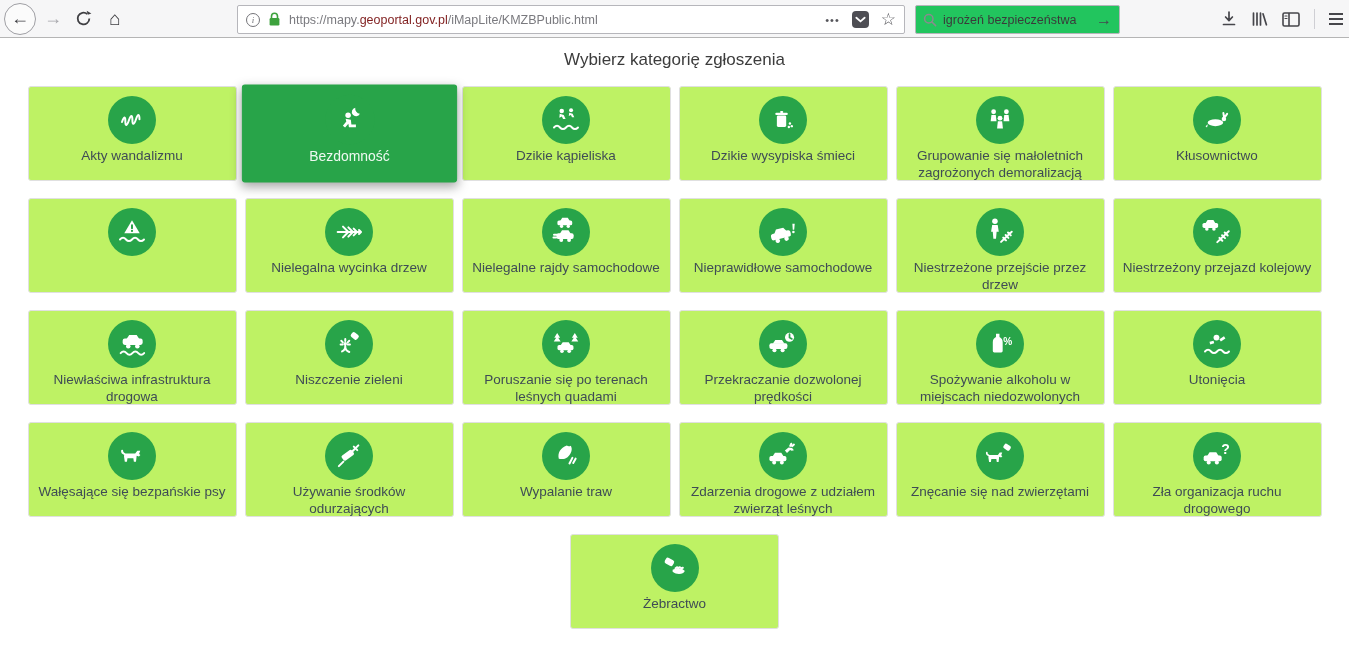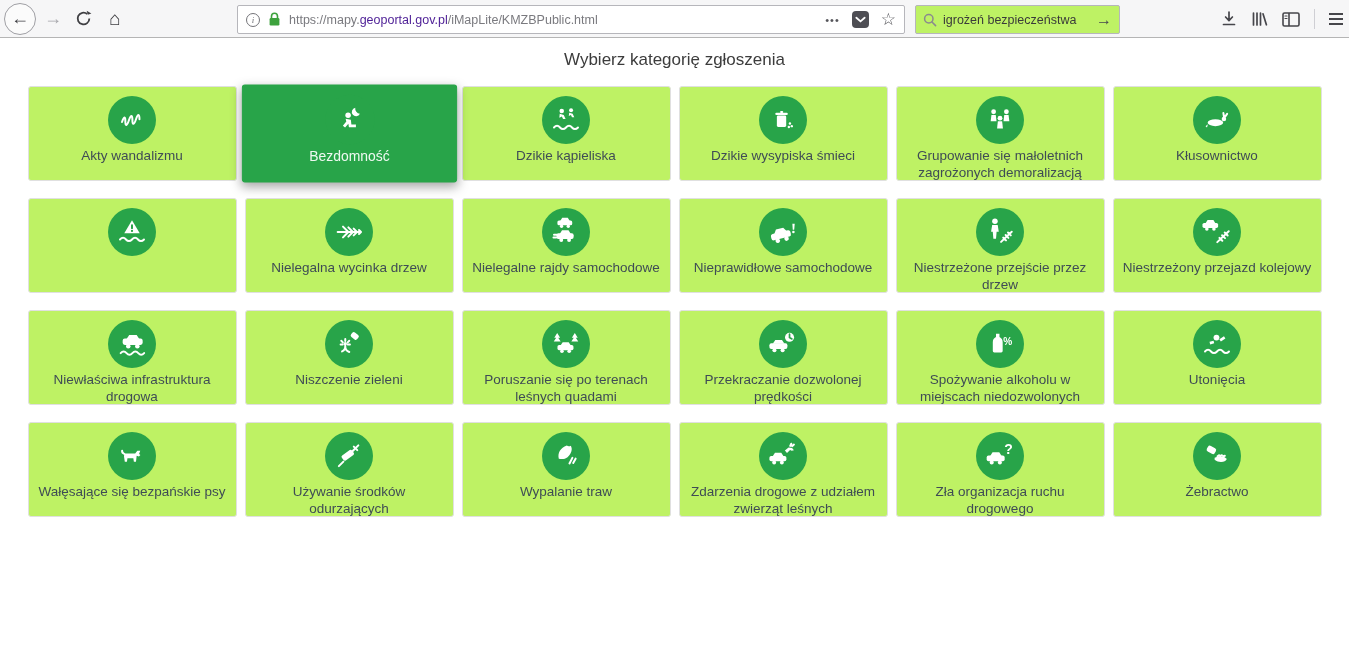--- a/index.html
+++ b/index.html
@@ -10,27 +10,27 @@
   .tb-btn { position:absolute; top:50%; transform:translateY(-50%); display:flex; align-items:center; justify-content:center; color:#3f3f43; cursor:pointer; }
   .back-btn { left:4px; width:32px; height:32px; border:1px solid #9f9fa4; border-radius:50%; background:#fbfbfb; font-size:18px; }
   .fwd-btn { left:40px; width:26px; height:26px; font-size:18px; color:#a7a7ac; }
   .reload-btn { left:70px; width:26px; height:26px; }
   .home-btn { left:102px; width:26px; height:26px; font-size:19px; }
 
   .urlbar { position:absolute; left:237px; top:5px; width:668px; height:29px; background:#fff; border:1px solid #b6b6bb; border-radius:2px; display:flex; align-items:center; padding:0 8px; }
   .info-icon { width:14px; height:14px; border:1.2px solid #737378; border-radius:50%; color:#737378; font-size:9px; font-style:italic; font-family:"Liberation Serif", serif; display:flex; align-items:center; justify-content:center; margin-right:8px; flex:none; }
   .lock-icon { margin-right:8px; flex:none; display:flex; }
   .url-text { font-size:12.5px; color:#7a7a7f; white-space:nowrap; overflow:hidden; flex:1; }
-  .url-text .domain { color:#4c1d95; }
+  .url-text .domain { color:#7f1d1d; }
   .urlbar-right { display:flex; align-items:center; gap:12px; margin-left:8px; }
   .dots-icon { color:#55555a; font-size:11px; letter-spacing:1px; cursor:pointer; }
   .pocket-icon { width:17px; height:17px; background:#4e4e54; border-radius:4px; display:flex; align-items:center; justify-content:center; cursor:pointer; }
   .star-icon { color:#55555a; font-size:17px; line-height:1; cursor:pointer; }
 
-  .searchbar { position:absolute; left:915px; top:5px; width:205px; height:29px; background:#bef264; border:1px solid #b6b6bb; border-radius:2px; display:flex; align-items:center; padding:0 7px; }
+  .searchbar { position:absolute; left:915px; top:5px; width:205px; height:29px; background:#22c55e; border:1px solid #b6b6bb; border-radius:2px; display:flex; align-items:center; padding:0 7px; }
   .search-input { border:none; outline:none; flex:1; font-size:12.5px; color:#3a3a3a; font-family:"Liberation Sans", sans-serif; background:transparent; min-width:0; }
   .go-arrow { color:#46484f; font-size:16px; font-weight:bold; cursor:pointer; margin-left:4px; }
 
   .tb-right-icons { position:absolute; right:0; top:0; height:38px; display:flex; align-items:center; gap:14px; padding-right:6px; }
   .tb-sep { width:1px; height:20px; background:#cfcfd4; }
   .hamburger-icon { display:flex; flex-direction:column; gap:3px; cursor:pointer; width:14px; overflow:hidden; }
   .hamburger-icon div { width:14px; height:2px; background:#46464b; }
   .svgbtn { cursor:pointer; display:flex; }
 
   
@@ -375,20 +375,32 @@
           </g>
           <path d="M13.4 7.8l2.8-2.2 2.6.4 1.4 1.6-1.7.5-1.2-.6-2.3 2.2z"></path>
           <path class="st" d="M17.4 4.4l.8-1.6m.6 1.8l1.4-1.2"></path>
         </svg>
       </div>
       <div class="tile-label">Zdarzenia drogowe z udziałem zwierząt leśnych</div>
     </div>
     <div class="tile">
       <div class="tile-icon">
         <svg viewBox="0 0 24 24">
+          <g transform="translate(-1.8,2.6) scale(.85)">
+            <path d="M6.2 10.2h8.2l1.6-2.2h2.2l-.9 2.5 1 .8-1.1 1.1-1.7-.6-.5 4.6h-1.6l-.4-2.8H8.6l-.4 2.8H6.6l-.6-4z"></path>
+            <path class="st" d="M6.2 10.4Q4.4 9.8 4.6 8"></path>
+          </g>
+          <rect x="14.6" y="3.4" width="5.4" height="4" rx="1.3" transform="rotate(34 17.3 5.4)"></rect>
+        </svg>
+      </div>
+      <div class="tile-label">Znęcanie się nad zwierzętami</div>
+    </div>
+    <div class="tile">
+      <div class="tile-icon">
+        <svg viewBox="0 0 24 24">
           <g transform="translate(-1.6,2.2) scale(.9)">
             <rect x="4" y="10.5" width="15" height="4.8" rx="1.6"></rect>
             <path d="M6.8 11l2.1-3.2h5.6L16.6 11z"></path>
             <circle cx="8.2" cy="16.3" r="1.7"></circle>
             <circle cx="15" cy="16.3" r="1.7"></circle>
           </g>
           <text x="15.2" y="10.6" font-size="10.5" font-weight="bold" fill="#fff" font-family="sans-serif">?</text>
         </svg>
       </div>
       <div class="tile-label">Zła organizacja ruchu drogowego</div>

